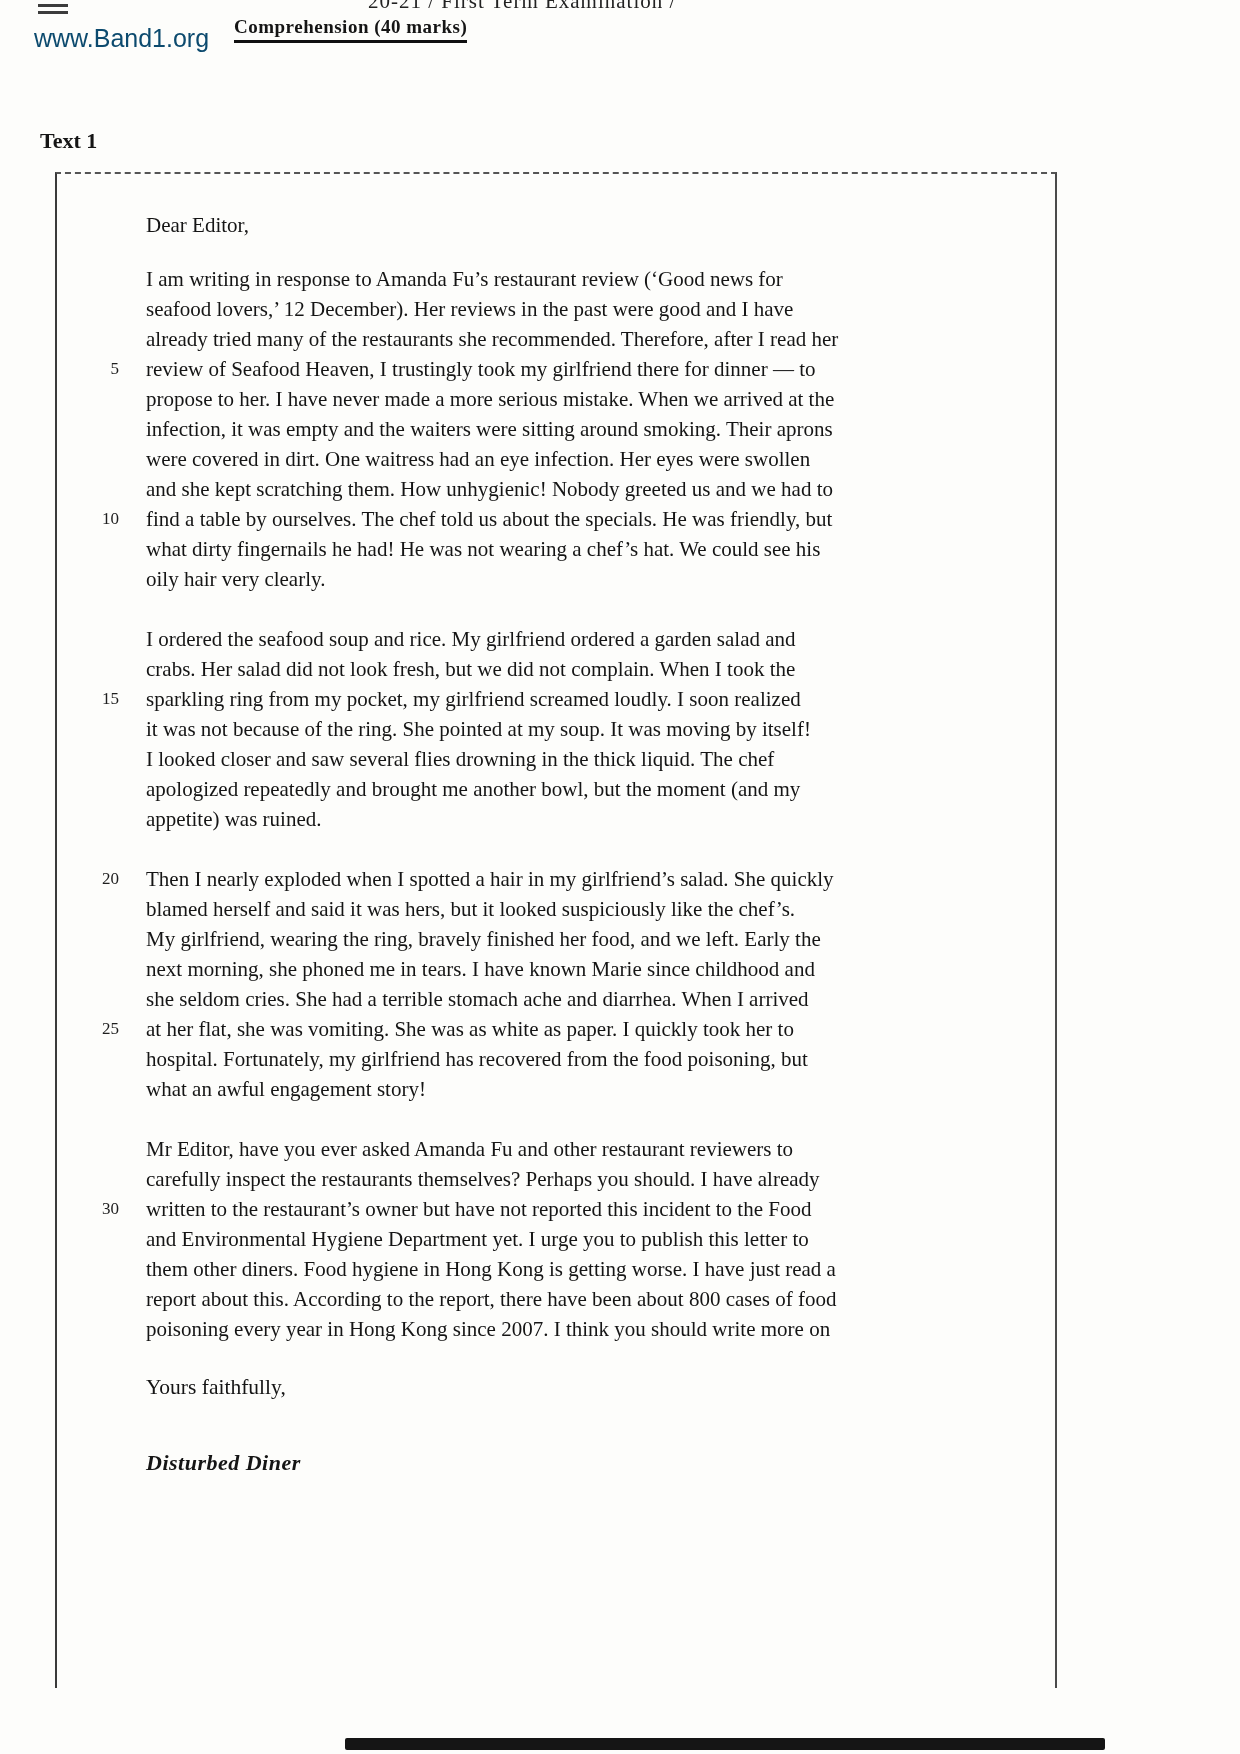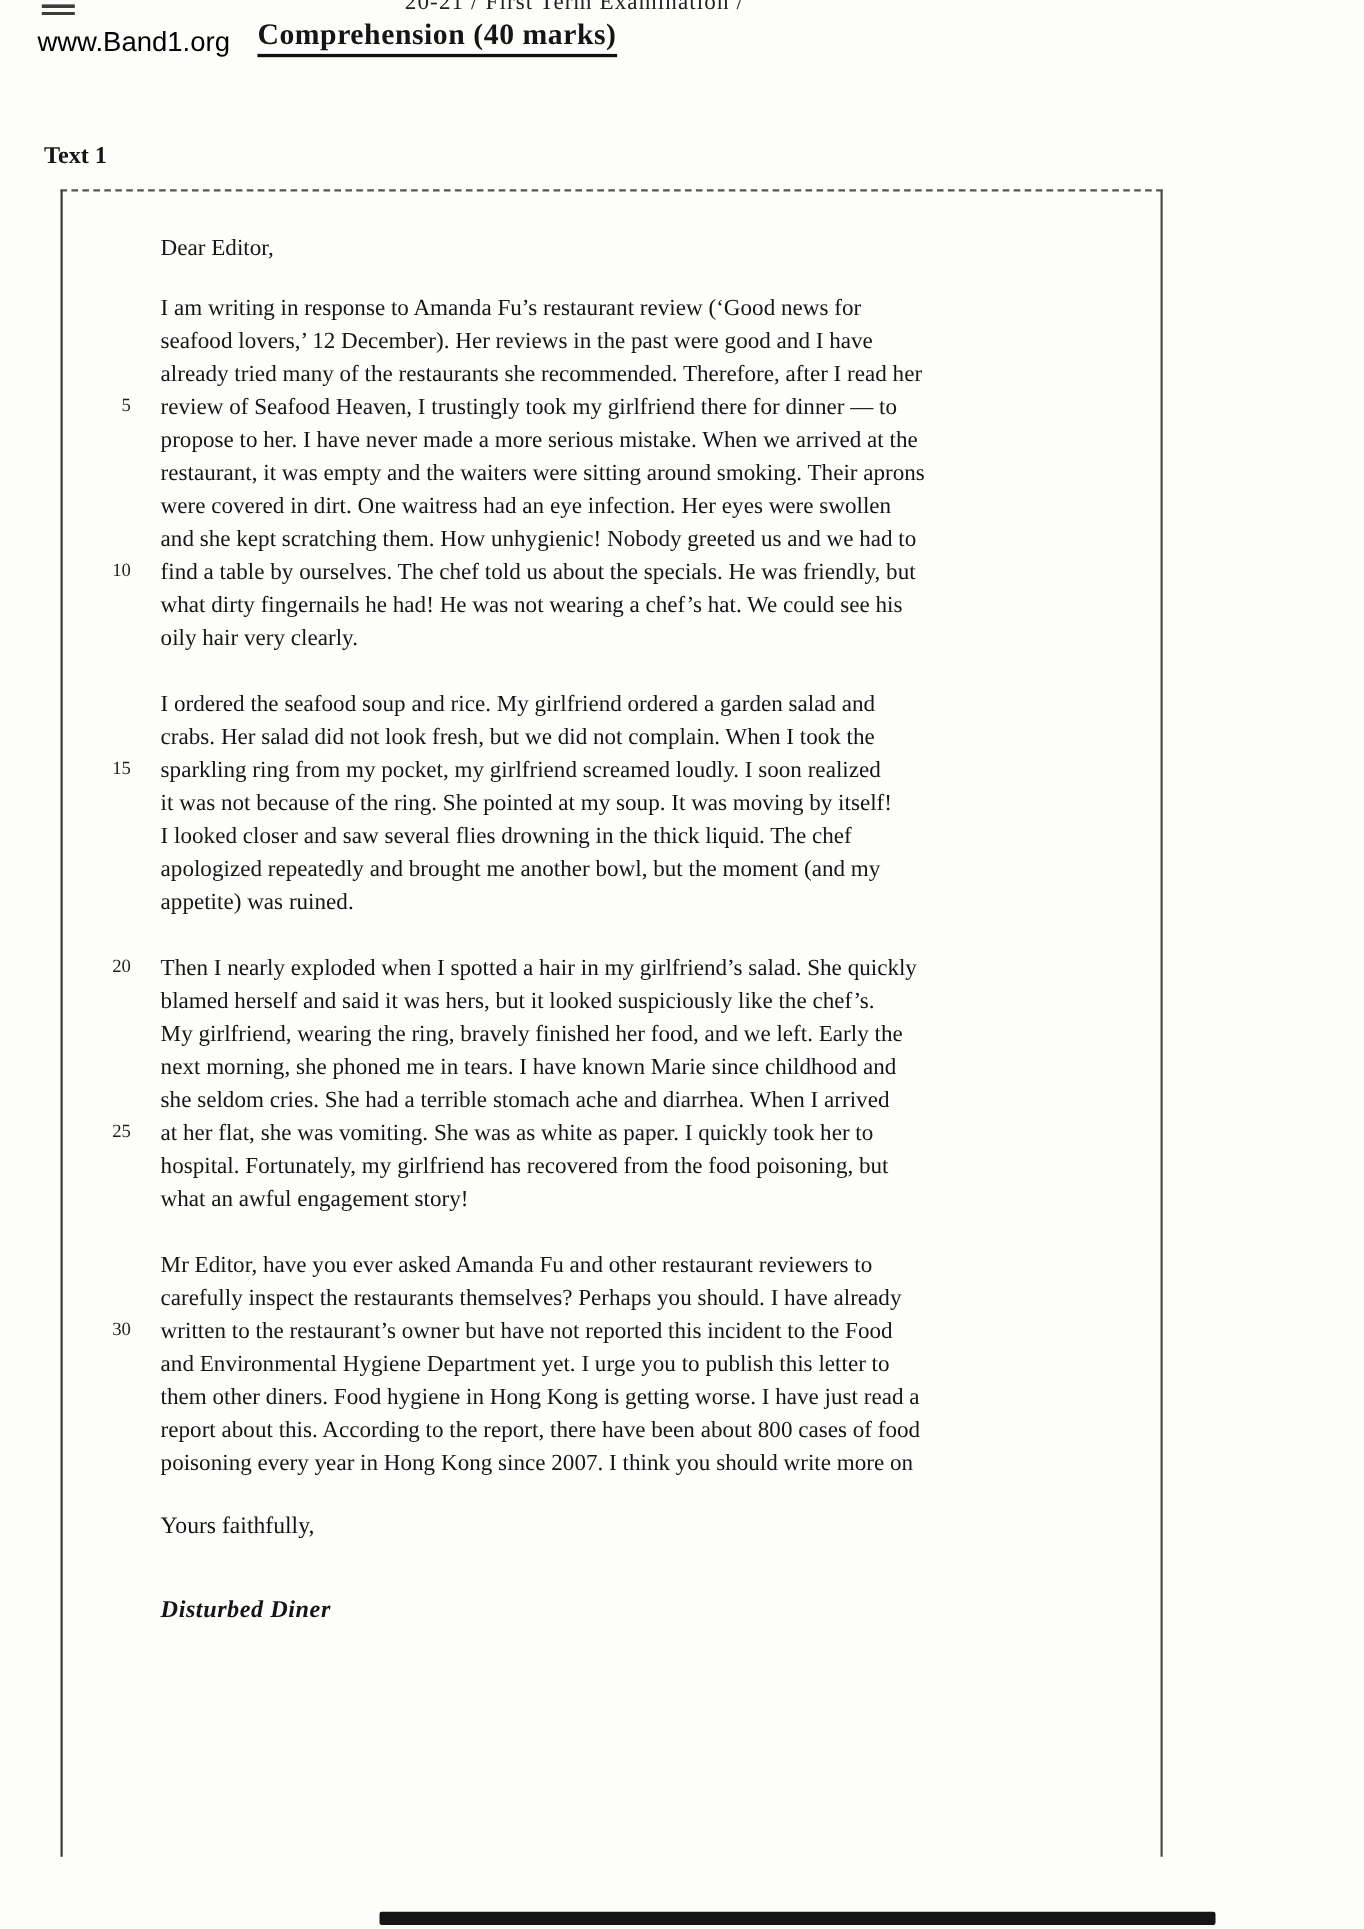--- a/index.html
+++ b/index.html
@@ -37,21 +37,21 @@
   .watermark {
     position: absolute;
     top: 24px; left: 34px;
     font-family: "Liberation Sans", sans-serif;
     font-size: 25px;
   }
 
   .section-title {
     position: absolute;
     top: 16px; left: 234px;
-    font-size: 27px;
+    font-size: 19px;
     font-weight: bold;
     border-bottom: 3px solid #101010;
     padding-bottom: 2px;
     letter-spacing: .5px;
   }
 
   .instruction {
     position: absolute;
     top: 84px; left: 38px;
     font-style: italic;
@@ -115,21 +115,21 @@
 </style>
 </head>
 <body>
 
 <div class="page" style="color: rgb(21, 21, 21);">
 
   <div class="corner-mark"></div>
 
   <div class="top-header">20-21 / First Term Examination /</div>
 
-  <div class="watermark" style="color: #000000;">www.Band1.org</div>
+  <div class="watermark" style="color: #0c4a6e;">www.Band1.org</div>
 
   <div class="section-title">Comprehension (40 marks)</div>
 
 
   <div class="text-label">Text 1</div>
 
   <div class="letter-box">
 
     <div class="line salutation-row">
       <span class="lineno"></span>
@@ -153,21 +153,21 @@
           <div class="line">
             <span class="lineno">5</span>
             <span class="linetext">review of Seafood Heaven, I trustingly took my girlfriend there for dinner — to</span>
           </div>
           <div class="line">
             <span class="lineno"></span>
             <span class="linetext">propose to her. I have never made a more serious mistake. When we arrived at the</span>
           </div>
           <div class="line">
             <span class="lineno"></span>
-            <span class="linetext">restaurant, it was empty and the waiters were sitting around smoking. Their aprons</span>
+            <span class="linetext">infection, it was empty and the waiters were sitting around smoking. Their aprons</span>
           </div>
           <div class="line">
             <span class="lineno"></span>
             <span class="linetext">were covered in dirt. One waitress had an eye infection. Her eyes were swollen</span>
           </div>
           <div class="line">
             <span class="lineno"></span>
             <span class="linetext">and she kept scratching them. How unhygienic! Nobody greeted us and we had to</span>
           </div>
           <div class="line">

